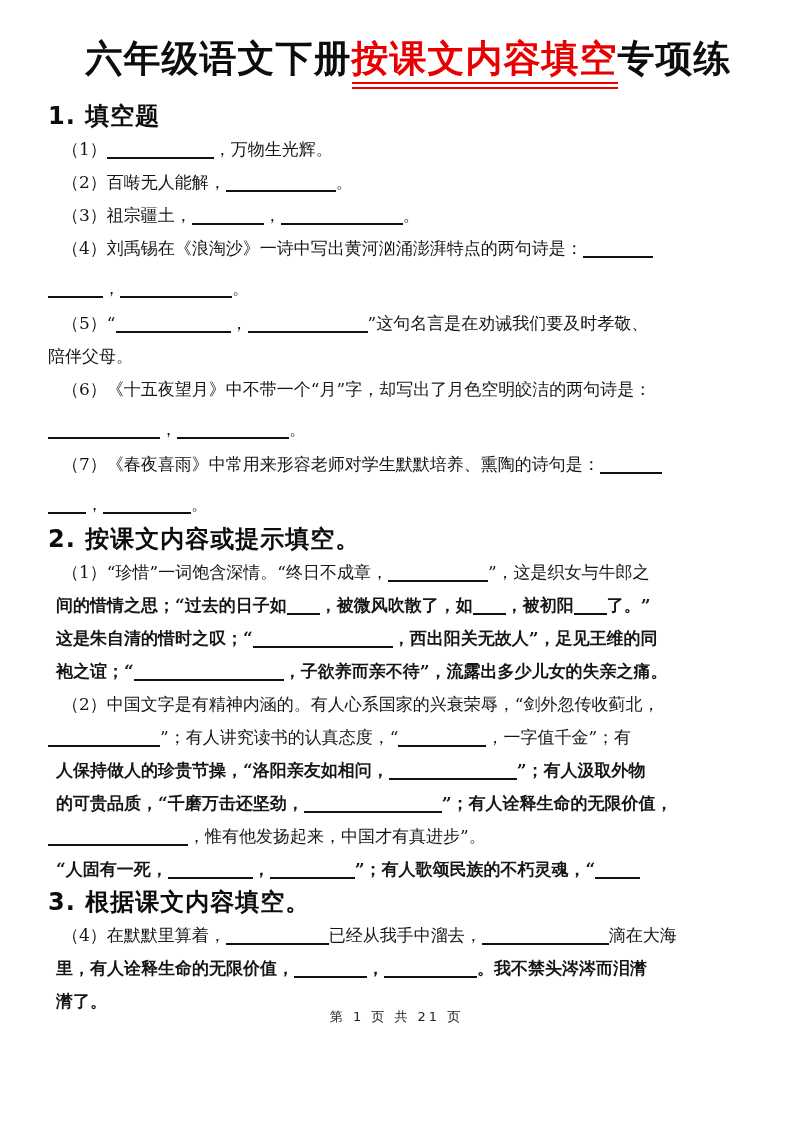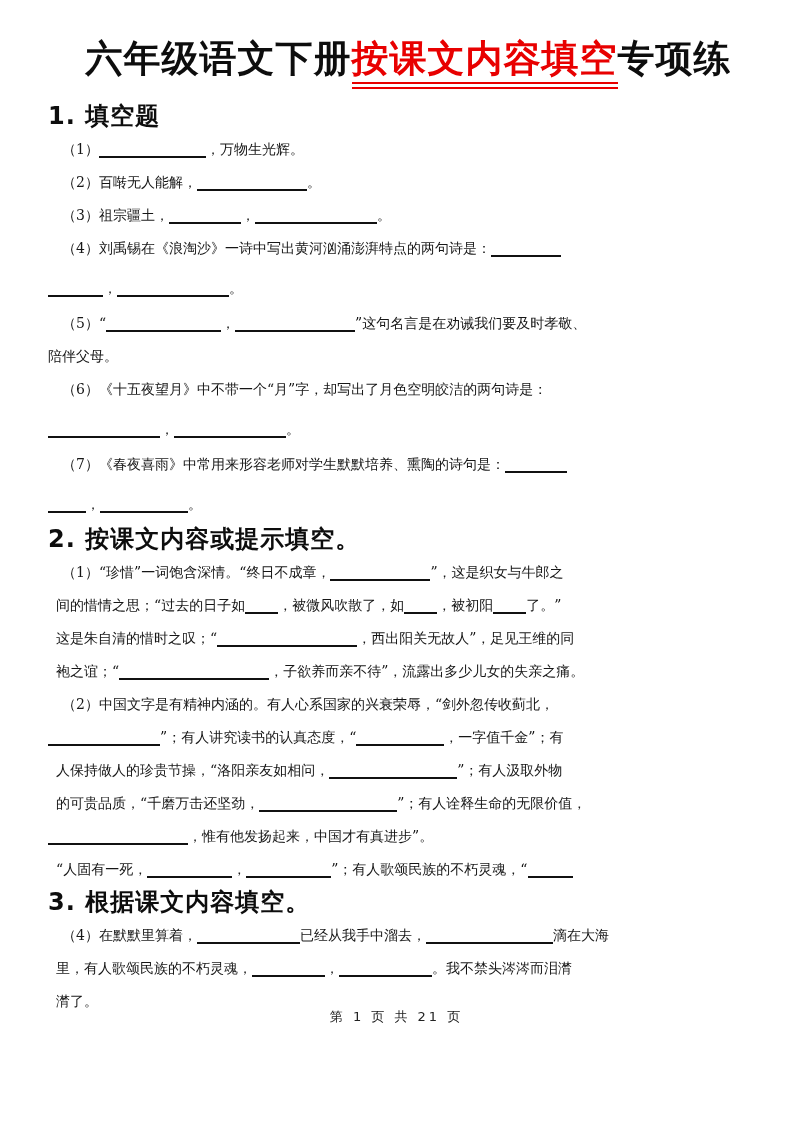--- a/index.html
+++ b/index.html
@@ -33,30 +33,30 @@
   .section { margin: 0; }
   .section-heading {
     font-family: "DejaVu Sans", "Liberation Sans", sans-serif;
     font-weight: bold;
     font-size: 24px;
     line-height: 33px;
     letter-spacing: 1px;
     color: #0d0d0d;
   }
   .line {
-    font-size: 14px;
+    font-size: 17px;
     line-height: 33px;
     letter-spacing: 0px;
     white-space: nowrap;
     color: #161616;
   }
   .line.item    { padding-left: 14px; }
   .line.cont    { padding-left: 0; }
   .line.contgap { padding-left: 0; margin-top: 7px; margin-bottom: 2px; }
-  .line.cont2   { padding-left: 8px; }
+  .line.cont2   { padding-left: 8px; font-weight: bold; }
   .blank {
     display: inline-block;
     height: 14px;
     border-bottom: 2px solid #111;
     vertical-align: -4px;
   }
   .footer {
     position: absolute;
     left: 0; right: 0;
     bottom: 22px;
@@ -98,20 +98,20 @@
         <div class="line item"><span class="txt">（2）中国文字是有精神内涵的。有人心系国家的兴衰荣辱，“剑外忽传收蓟北，</span></div>
         <div class="line cont"><span class="blank" style="width: 112px;"></span><span class="txt">”；有人讲究读书的认真态度，“</span><span class="blank" style="width: 88px;"></span><span class="txt">，一字值千金”；有</span></div>
         <div class="line cont2"><span class="txt">人保持做人的珍贵节操，“洛阳亲友如相问，</span><span class="blank" style="width: 128px;"></span><span class="txt">”；有人汲取外物</span></div>
         <div class="line cont2"><span class="txt">的可贵品质，“千磨万击还坚劲，</span><span class="blank" style="width: 138px;"></span><span class="txt">”；有人诠释生命的无限价值，</span></div>
         <div class="line cont"><span class="blank" style="width: 140px;"></span><span class="txt">，惟有他发扬起来，中国才有真进步”。</span></div>
         <div class="line cont2"><span class="txt">“人固有一死，</span><span class="blank" style="width: 85px;"></span><span class="txt">，</span><span class="blank" style="width: 85px;"></span><span class="txt">”；有人歌颂民族的不朽灵魂，“</span><span class="blank" style="width: 45px;"></span></div>
       </div>
       <div class="section">
         <div class="section-heading">3. 根据课文内容填空。</div>
         <div class="line item"><span class="txt">（4）在默默里算着，</span><span class="blank" style="width: 103px;"></span><span class="txt">已经从我手中溜去，</span><span class="blank" style="width: 127px;"></span><span class="txt">滴在大海</span></div>
-        <div class="line cont2"><span class="txt">里，有人歌颂民族的不朽灵魂，</span><span class="blank" style="width: 73px;"></span><span class="txt">，</span><span class="blank" style="width: 93px;"></span><span class="txt">。我不禁头涔涔而泪潸</span></div>
+        <div class="line cont2"><span class="txt">里，有人诠释生命的无限价值，</span><span class="blank" style="width: 73px;"></span><span class="txt">，</span><span class="blank" style="width: 93px;"></span><span class="txt">。我不禁头涔涔而泪潸</span></div>
         <div class="line cont2"><span class="txt">潸了。</span></div>
       </div>
     </div>
 
   <div class="footer"><span>第 1 页 共 21 页</span></div>
 
 </div>
 
 </body></html>

